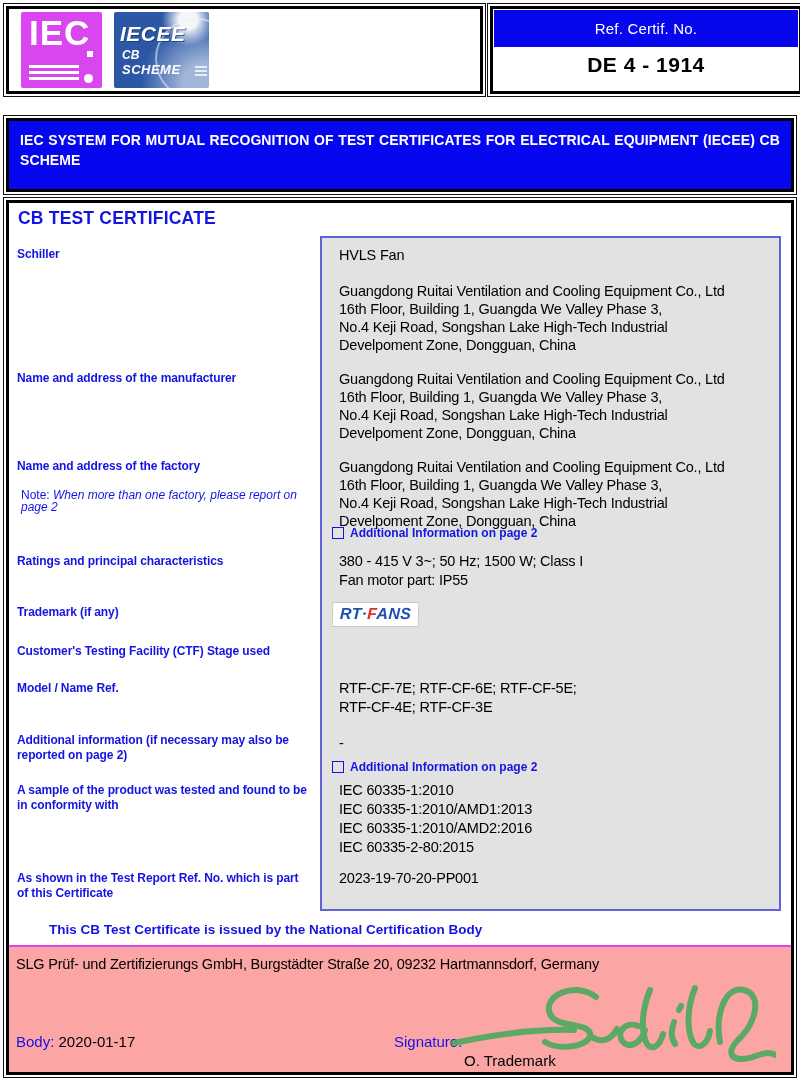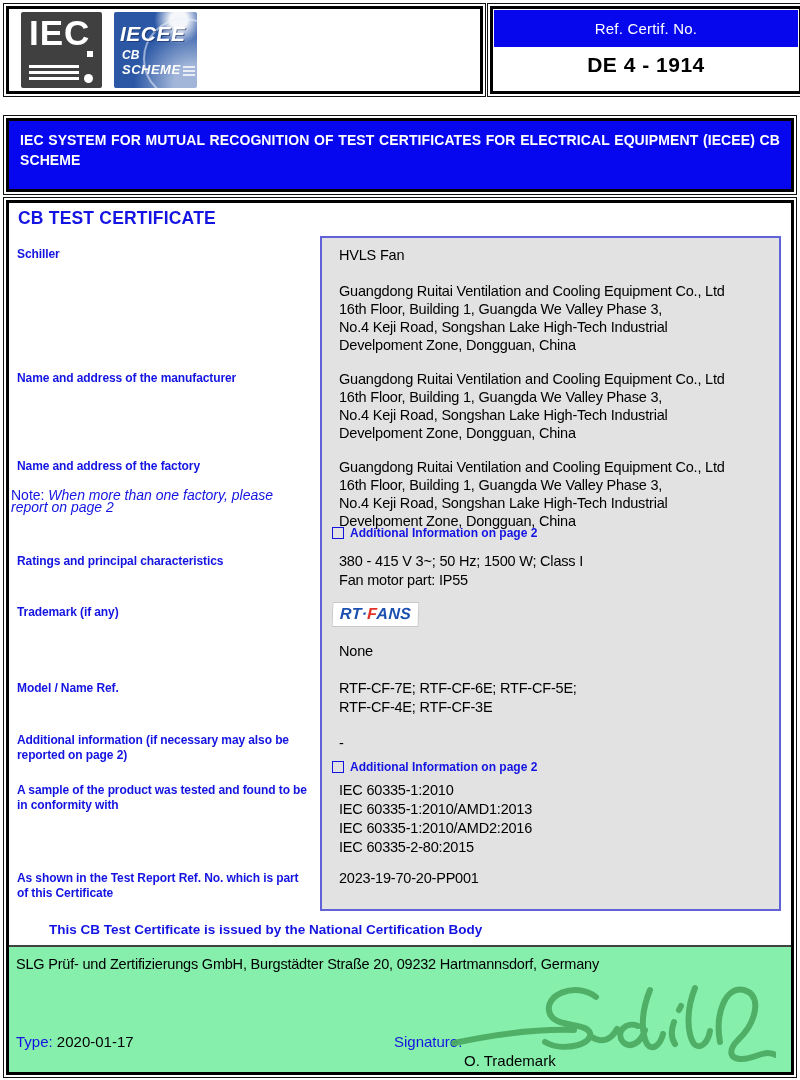--- a/index.html
+++ b/index.html
@@ -7,66 +7,66 @@
         font-family:"Liberation Sans",sans-serif;-webkit-font-smoothing:antialiased;}
   .framed{border:3px solid #000;outline:1px solid #111;outline-offset:2px;background:#fff;box-sizing:border-box;}
 
   
   .logos-box{position:absolute;left:6px;top:6px;width:477px;height:88px;}
   .ref-box{position:absolute;left:490px;top:6px;width:312px;height:88px;}
   .ref-bar{position:absolute;left:1px;right:1px;top:1px;height:37px;background:#0707ee;
            color:#fff;font-size:15px;text-align:center;line-height:37px;letter-spacing:.2px;}
   .ref-no{position:absolute;left:0;right:0;top:44px;text-align:center;font-size:21px;font-weight:bold;color:#000;letter-spacing:.5px;}
 
-  .iec-logo{position:absolute;left:12px;top:3px;width:81px;height:76px;background:#404040;border-radius:2px;}
+  .iec-logo{position:absolute;left:12px;top:3px;width:81px;height:76px;background:#d946ef;border-radius:2px;}
   .iec-text{position:absolute;left:8px;top:1px;color:#fff;font-size:35px;font-weight:bold;letter-spacing:1px;}
   .iec-dot{position:absolute;left:66px;top:39px;width:6px;height:6px;background:#fff;}
   .iec-lines{position:absolute;left:8px;top:53px;width:50px;}
   .iec-lines div{height:3px;background:#fff;margin-bottom:3px;}
   .iec-bullet{position:absolute;left:63px;top:62px;width:9px;height:9px;border-radius:50%;background:#fff;}
 
   .iecee-logo{position:absolute;left:105px;top:3px;width:83px;height:76px;background:#2b57a5;border-radius:2px;overflow:hidden;
       background-image:radial-gradient(circle at 78% 10%, rgba(255,255,255,.95) 0 9%, rgba(255,255,255,0) 26%),
-                       radial-gradient(circle at 95% 95%, rgba(190,205,230,.8) 0 18%, rgba(190,205,230,0) 55%);}
+                       radial-gradient(circle at 95% 95%, rgba(190,205,230,.8) 0 18%, rgba(190,205,230,0) 55%);padding-left:12px;}
   .iecee-sphere{position:absolute;right:-28px;top:6px;width:78px;height:78px;border-radius:50%;
       border:2px solid rgba(235,240,250,.55);}
   .iecee-t1{position:absolute;left:6px;top:10px;color:#fff;font-size:21px;font-weight:bold;font-style:italic;letter-spacing:.5px;text-shadow:1px 1px 0 rgba(20,40,90,.6);}
   .iecee-t2{position:absolute;left:8px;top:36px;color:#fff;font-size:12px;font-weight:bold;font-style:italic;}
   .iecee-t3{position:absolute;left:8px;top:50px;color:#fff;font-size:13px;font-weight:bold;font-style:italic;letter-spacing:.5px;}
   .iecee-lines{position:absolute;right:2px;top:54px;width:12px;}
   .iecee-lines div{height:2px;background:#e8edf6;margin-bottom:2px;}
 
   
   .banner-box{position:absolute;left:6px;right:6px;top:118px;height:74px;background:#0606ef;
       border:3px solid #000;outline:1px solid #111;outline-offset:2px;box-sizing:border-box;
       color:#fff;font-size:14px;font-weight:bold;line-height:20px;padding:9px 11px;
       text-align:justify;letter-spacing:.1px;}
 
   
   .main-box{position:absolute;left:6px;right:6px;top:200px;bottom:5px;}
   .main-inner{position:absolute;left:0;top:0;right:0;bottom:0;}
   .title{position:absolute;left:9px;top:5px;color:#1414e2;font-size:17.5px;font-weight:bold;letter-spacing:.2px;}
   .lbl{position:absolute;left:8px;width:292px;color:#1414e2;font-size:12px;font-weight:bold;line-height:15px;letter-spacing:-.1px;}
-  .note{position:absolute;left:2px;width:292px;color:#1414e2;font-size:14px;line-height:12px;}
+  .note{position:absolute;left:12px;width:292px;color:#1414e2;font-size:12px;line-height:12px;}
   .note em{font-style:italic;}
 
   .value-box{position:absolute;left:311px;top:33px;width:461px;height:675px;
       background:#e2e2e2;border:2px solid #6262d8;box-sizing:border-box;}
   .val{position:absolute;left:17px;color:#000;font-size:14.5px;line-height:18px;letter-spacing:-.2px;width:430px;}
   .val.lh19{line-height:19px;}
   .chk-line{position:absolute;left:10px;color:#1414e2;font-size:12px;font-weight:bold;display:flex;align-items:center;gap:6px;}
   .chk{display:inline-block;width:10px;height:10px;border:1.5px solid #1414e2;background:transparent;}
 
   .tm-logo{position:absolute;left:10px;display:inline-block;background:#fff;border:1px solid #c8c8c8;
       padding:2px 7px 3px 7px;font-style:italic;font-weight:bold;font-size:16px;letter-spacing:.3px;transform:skewX(-2deg);}
   .tm-blue{color:#1b50b0;} .tm-red{color:#e03226;}
 
   .issued{position:absolute;left:8px;top:719px;color:#1414e2;font-size:13.5px;font-weight:bold;margin-left:32px;}
 
-  .gray-sec{position:absolute;left:0;right:0;bottom:0;top:742px;background:#86efac;border-top:2px solid #404040;padding-left:32px;}
+  .gray-sec{position:absolute;left:0;right:0;bottom:0;top:742px;background:#fca5a5;border-top:2px solid #d946ef;padding-left:32px;}
   .ncb{position:absolute;left:7px;top:9px;color:#000;font-size:14.5px;letter-spacing:-.2px;}
   .date-row{position:absolute;left:7px;top:86px;font-size:15px;}
   .blue-lab{color:#1414e2;} .blk{color:#000;}
   .sig-lab{position:absolute;left:385px;top:86px;color:#1414e2;font-size:15px;}
   .sig-svg{position:absolute;left:435px;top:26px;width:332px;height:98px;}
   .signatory{position:absolute;left:455px;top:105px;color:#000;font-size:15px;}
 </style>
 </head>
 <body>
 
@@ -106,55 +106,55 @@
   <div class="framed main-box">
     <div class="main-inner">
       <div class="title">CB TEST CERTIFICATE</div>
 
       <div class="lbl" style="top:44px">Schiller</div>
       <div class="lbl" style="top:168px">Name and address of the manufacturer</div>
       <div class="lbl" style="top:256px">Name and address of the factory</div>
       <div class="note" style="top:286px"><span>Note: </span><em>When more than one factory, please report on page 2</em></div>
       <div class="lbl" style="top:351px">Ratings and principal characteristics</div>
       <div class="lbl" style="top:402px">Trademark (if any)</div>
+      <div class="lbl" style="top:441px">Customer's Testing Facility (CTF) Stage used</div>
       <div class="lbl" style="top:478px">Model / Name Ref.</div>
       <div class="lbl" style="top:530px">Additional information (if necessary may also be reported on page 2)</div>
       <div class="lbl" style="top:580px">A sample of the product was tested and found to be in conformity with</div>
       <div class="lbl" style="top:668px">As shown in the Test Report Ref. No. which is part of this Certificate</div>
 
       <div class="value-box">
         <div class="val" style="top:8px">HVLS Fan</div>
         <div class="val" style="top:44px">Guangdong Ruitai Ventilation and Cooling Equipment Co., Ltd<br>16th Floor, Building 1, Guangda We Valley Phase 3,<br>No.4 Keji Road, Songshan Lake High-Tech Industrial<br>Develpoment Zone, Dongguan, China</div>
         <div class="val" style="top:132px">Guangdong Ruitai Ventilation and Cooling Equipment Co., Ltd<br>16th Floor, Building 1, Guangda We Valley Phase 3,<br>No.4 Keji Road, Songshan Lake High-Tech Industrial<br>Develpoment Zone, Dongguan, China</div>
         <div class="val" style="top:220px">Guangdong Ruitai Ventilation and Cooling Equipment Co., Ltd<br>16th Floor, Building 1, Guangda We Valley Phase 3,<br>No.4 Keji Road, Songshan Lake High-Tech Industrial<br>Develpoment Zone, Dongguan, China</div>
         <div class="chk-line" style="top:288px">
           <span class="chk"></span>
           <span>Additional Information on page 2</span>
         </div>
         <div class="val lh19" style="top:314px">380 - 415 V 3~; 50 Hz; 1500 W; Class I<br>Fan motor part: IP55</div>
         <div class="tm-logo" style="top:364px">
           <span class="tm-blue">RT·</span><span class="tm-red">F</span><span class="tm-blue">ANS</span>
         </div>
-        <div class="val" style="top:404px">None</div>
         <div class="val lh19" style="top:441px">RTF-CF-7E; RTF-CF-6E; RTF-CF-5E;<br>RTF-CF-4E; RTF-CF-3E</div>
         <div class="val" style="top:496px">-</div>
         <div class="chk-line" style="top:522px">
           <span class="chk"></span>
           <span>Additional Information on page 2</span>
         </div>
         <div class="val lh19" style="top:543px">IEC 60335-1:2010<br>IEC 60335-1:2010/AMD1:2013<br>IEC 60335-1:2010/AMD2:2016<br>IEC 60335-2-80:2015</div>
         <div class="val" style="top:631px">2023-19-70-20-PP001</div>
       </div>
 
       <div class="issued">This CB Test Certificate is issued by the National Certification Body</div>
 
       <div class="gray-sec">
         <div class="ncb">SLG Prüf- und Zertifizierungs GmbH, Burgstädter Straße 20, 09232 Hartmannsdorf, Germany</div>
         <div class="date-row">
-          <span class="blue-lab">Type:</span>
+          <span class="blue-lab">Body:</span>
           <span class="blk">2020-01-17</span>
         </div>
         <div class="sig-lab">Signature:</div>
         <svg class="sig-svg" viewBox="0 0 332 98">
           <path d="M10 70 C 52 61 96 56 130 57
                    M152 24 C 132 8 98 22 106 41 C 112 55 142 49 146 60 C 149 72 118 79 101 69
                    M146 63 C 158 71 167 67 173 56
                    M194 53 C 182 48 171 59 179 69 C 186 76 197 70 201 57
                    M206 17 C 197 39 197 59 203 71 C 208 78 216 73 219 61
                    M230 49 C 227 57 227 65 231 71 M235 37 L 237 33

